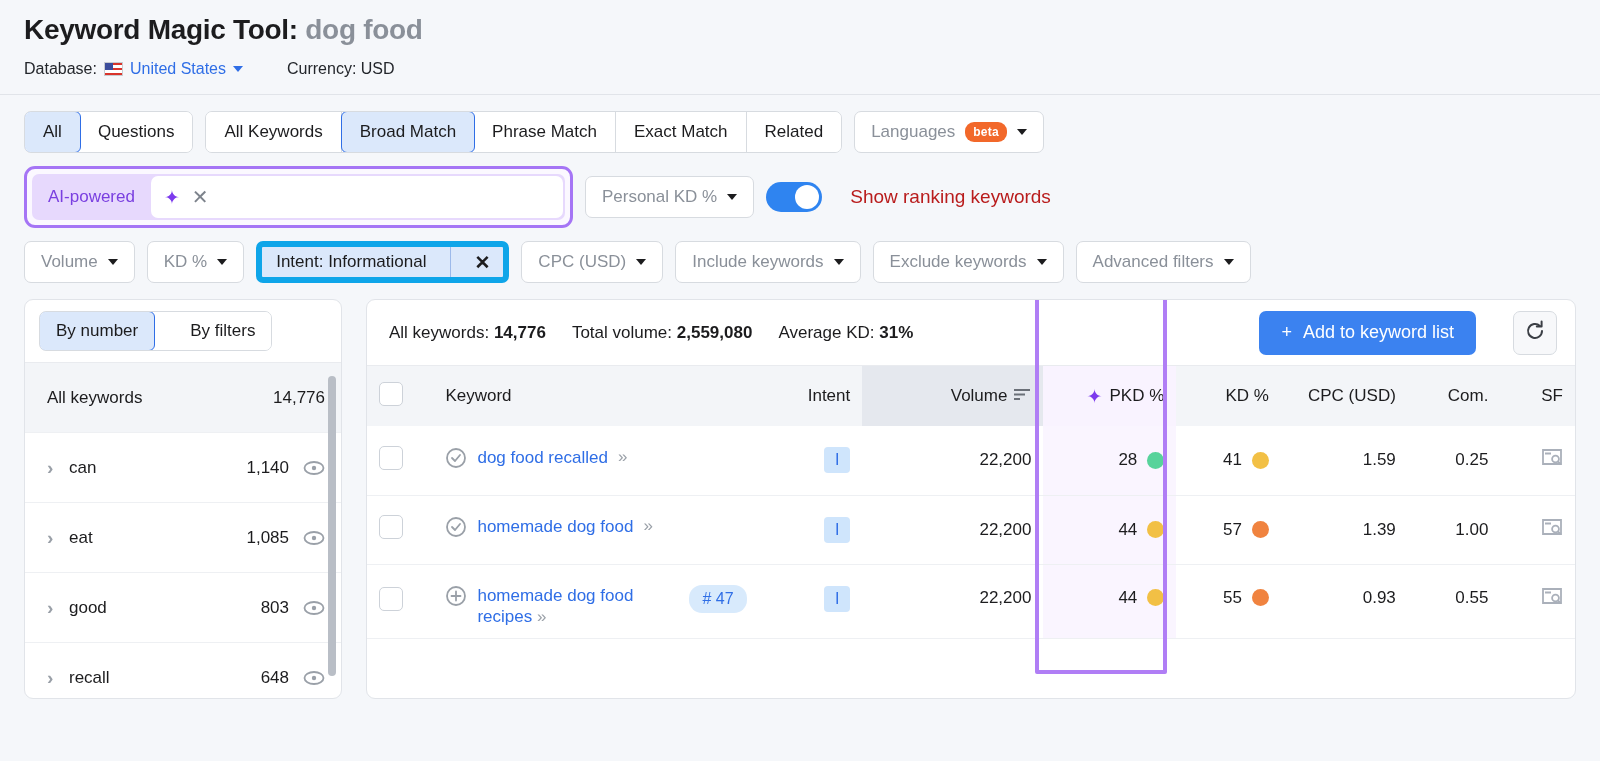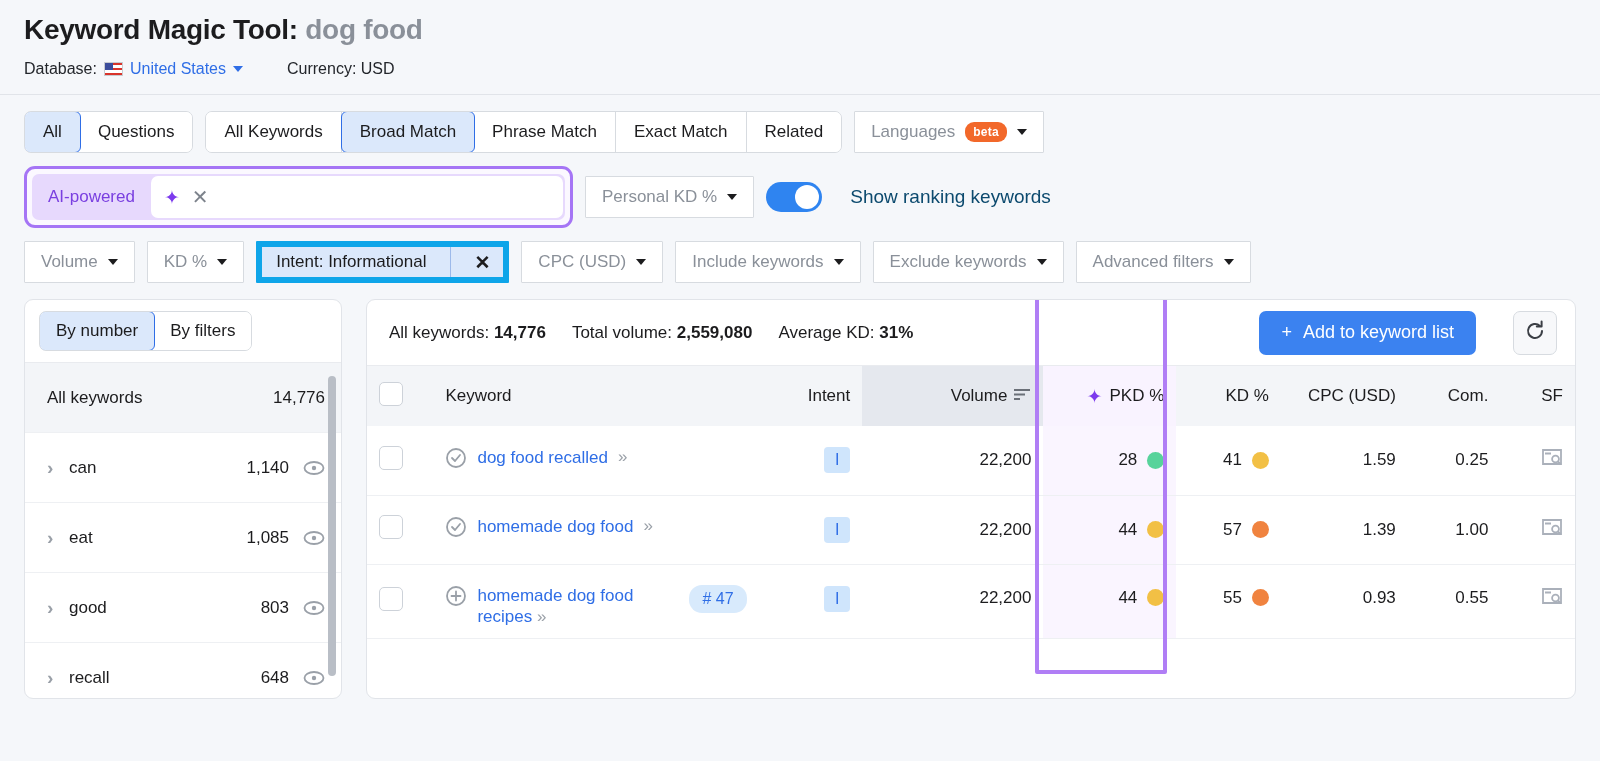--- a/index.html
+++ b/index.html
@@ -31,49 +31,49 @@
   .filters { padding: 16px 16px 0 24px; }
   .filter-row { display: flex; align-items: center; gap: 12px; }
   .row2 { margin-top: 13px; }
   .row3 { margin-top: 13px; }
 
   .seg { display: inline-flex; background: #fff; border: 1px solid #d7dbe0; border-radius: 7px; overflow: hidden; height: 42px; }
   .seg-btn { padding: 0 18px; display: flex; align-items: center; font-size: 17px; color: #1c1c1e; border-right: 1px solid #d7dbe0; background: #fff; cursor: pointer; white-space: nowrap; }
   .seg-btn:last-child { border-right: none; }
   .seg-btn.active { background: #dbe8fb; border: 1px solid #2f6ee6; margin: -1px; border-radius: 6px; position: relative; z-index: 2; }
 
-  .pill { display: inline-flex; align-items: center; gap: 10px; height: 42px; padding: 0 16px; border: 1px solid #d7dbe0; border-radius: 1px; background: #fff; font-size: 17px; color: #8a9099; cursor: pointer; white-space: nowrap; }
+  .pill { display: inline-flex; align-items: center; gap: 10px; height: 42px; padding: 0 16px; border: 1px solid #d7dbe0; border-radius: 7px; background: #fff; font-size: 17px; color: #8a9099; cursor: pointer; white-space: nowrap; }
   .pill .caret { color: #1c1c1e; }
   .badge-beta { background: #f2682a; color: #fff; font-size: 12px; font-weight: bold; padding: 3px 8px; border-radius: 9px; letter-spacing: .2px; }
 
   
   .ai-wrap { border: 3px solid #a575f5; border-radius: 11px; padding: 5px; display: inline-flex; align-items: center; background: #fbf8ff; }
   .ai-inner { display: inline-flex; align-items: center; background: #e7d9fd; border-radius: 7px; height: 46px; overflow: hidden; }
   .ai-label { padding: 0 16px; font-size: 17px; color: #7a3fe0; white-space: nowrap; }
   .ai-field { display: flex; align-items: center; background: #fff; border-radius: 7px; height: 42px; margin-right: 2px; padding: 0 13px; min-width: 412px; gap: 12px; }
   .ai-field .value { font-size: 18px; color: #1c1c1e; flex: 1; }
   .spark { color: #7c3aed; font-size: 19px; line-height: 1; }
   .x-btn { color: #7d838c; font-size: 20px; cursor: pointer; font-weight: 300; }
 
   .toggle { width: 56px; height: 30px; border-radius: 15px; background: #2f84f0; position: relative; cursor: pointer; flex-shrink: 0; }
   .toggle:after { content: ""; position: absolute; right: 3px; top: 3px; width: 24px; height: 24px; border-radius: 50%; background: #fff; }
-  .toggle-label { font-size: 19px; color: #0c4a6e; margin-left: 16px; white-space: nowrap; }
+  .toggle-label { font-size: 19px; color: #b91c1c; margin-left: 16px; white-space: nowrap; }
 
   .pill.active-filter { background: #dbe8fb; border: 6px solid #0ea5e9; color: #1c1c1e; padding: 0; }
   .pill.active-filter .txt { padding: 0 14px; }
   .pill.active-filter .sep { width: 1px; align-self: stretch; background: #9cb9ea; }
   .pill.active-filter .xx { padding: 0 13px; font-size: 19px; color: #1c1c1e; font-weight: bold; }
 
   
   .body { display: flex; padding: 0 24px; margin-top: 16px; gap: 24px; height: 400px; }
 
   
   .sidebar { width: 318px; background: #fff; border: 1px solid #e1e4e9; border-radius: 9px; overflow: hidden; flex-shrink: 0; position: relative; }
   .side-head { padding: 11px 14px; }
-  .side-seg { display: inline-flex; border: 1px solid #d7dbe0; border-radius: 7px; overflow: hidden; height: 40px; }
+  .side-seg { display: inline-flex; border: 1px solid #d7dbe0; border-radius: 7px; overflow: hidden; height: 40px; gap: 20px; }
   .side-seg .seg-btn { font-size: 17px; padding: 0 16px; }
   .side-list { border-top: 1px solid #e9ebef; }
   .side-row { display: flex; align-items: center; height: 70px; padding: 0 16px 0 22px; border-bottom: 1px solid #eef0f3; font-size: 17px; }
   .side-row.all { background: #f3f5f8; }
   .side-chev { color: #9aa0a8; font-size: 19px; width: 22px; flex-shrink: 0; font-weight: bold; }
   .side-name { flex: 1; color: #1c1c1e; }
   .side-count { color: #1c1c1e; margin-right: 14px; }
   .side-count.nomargin { margin-right: 0; }
   .eye { width: 22px; height: 14px; position: relative; flex-shrink: 0; }
   .eye svg { display: block; }

